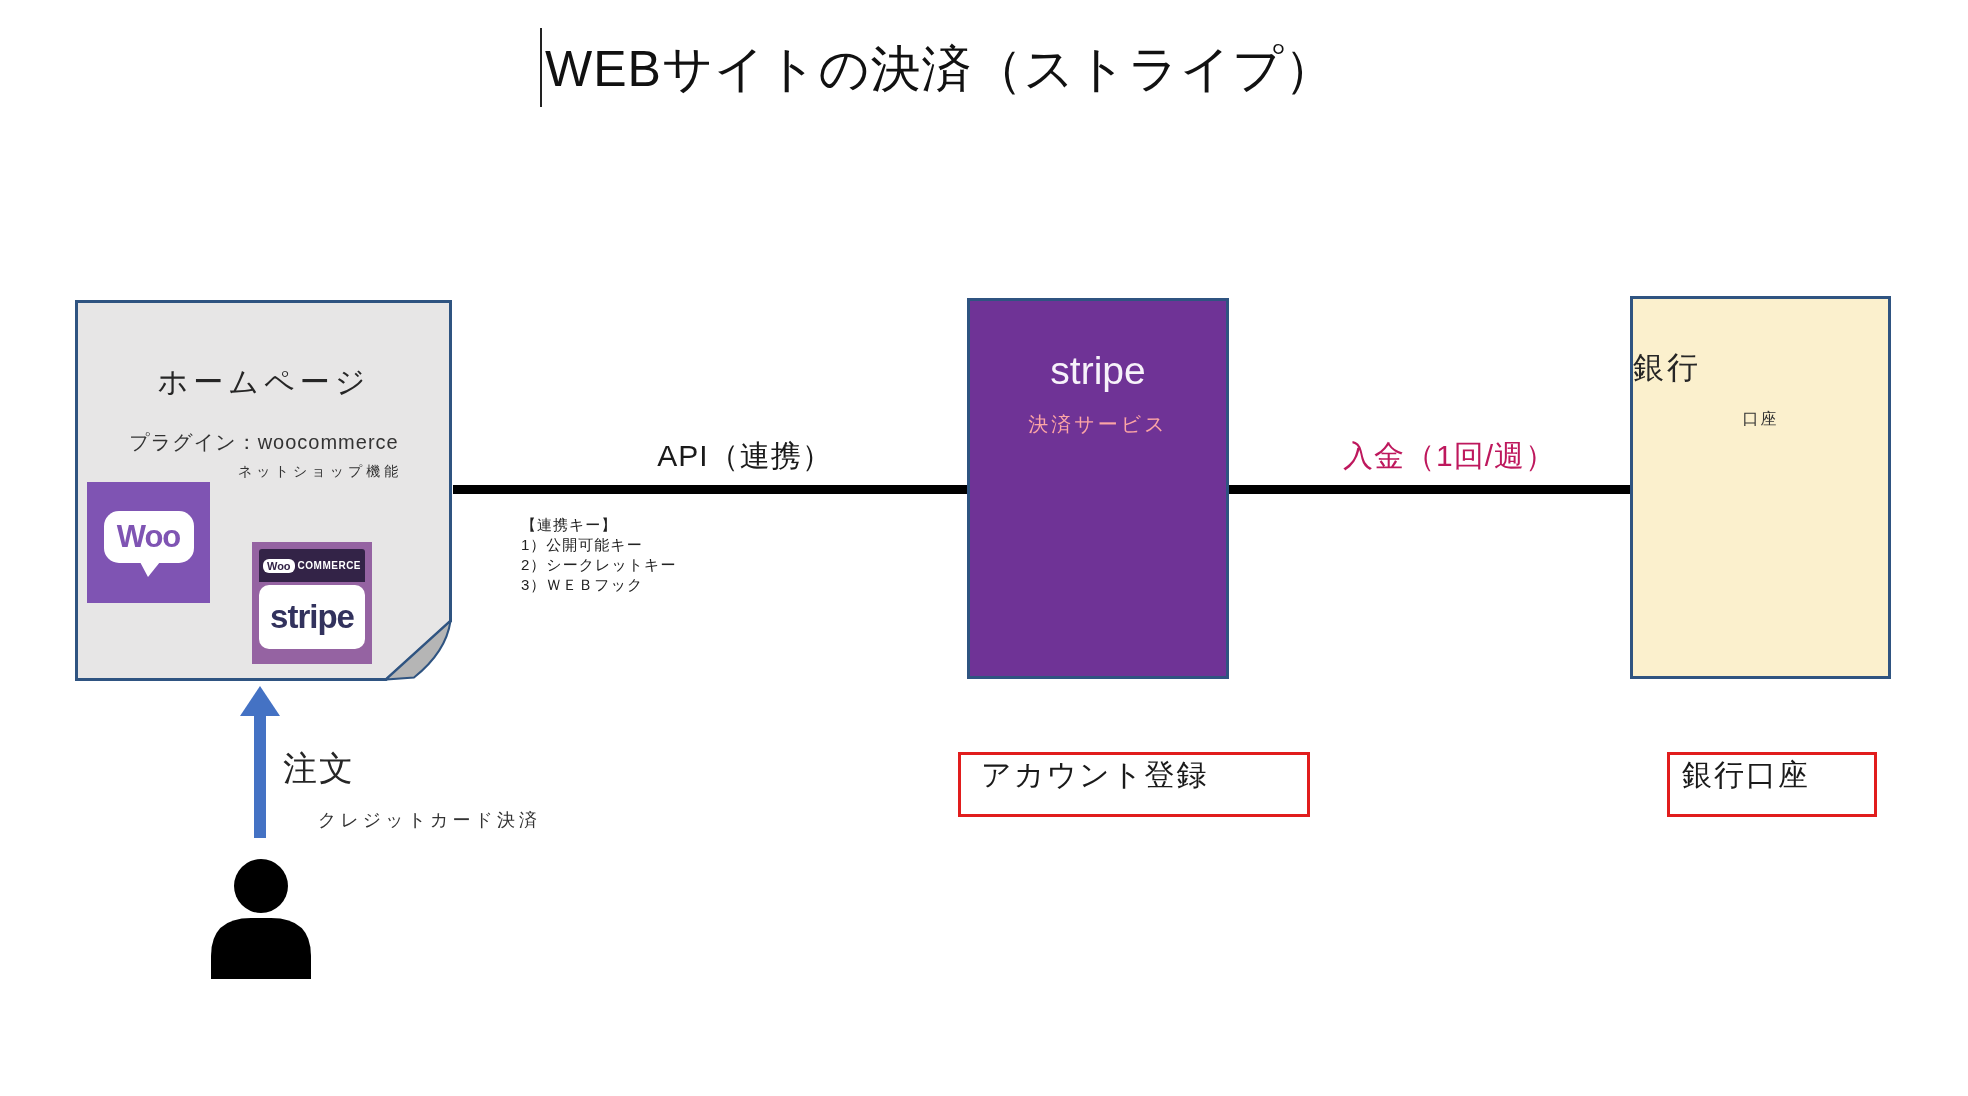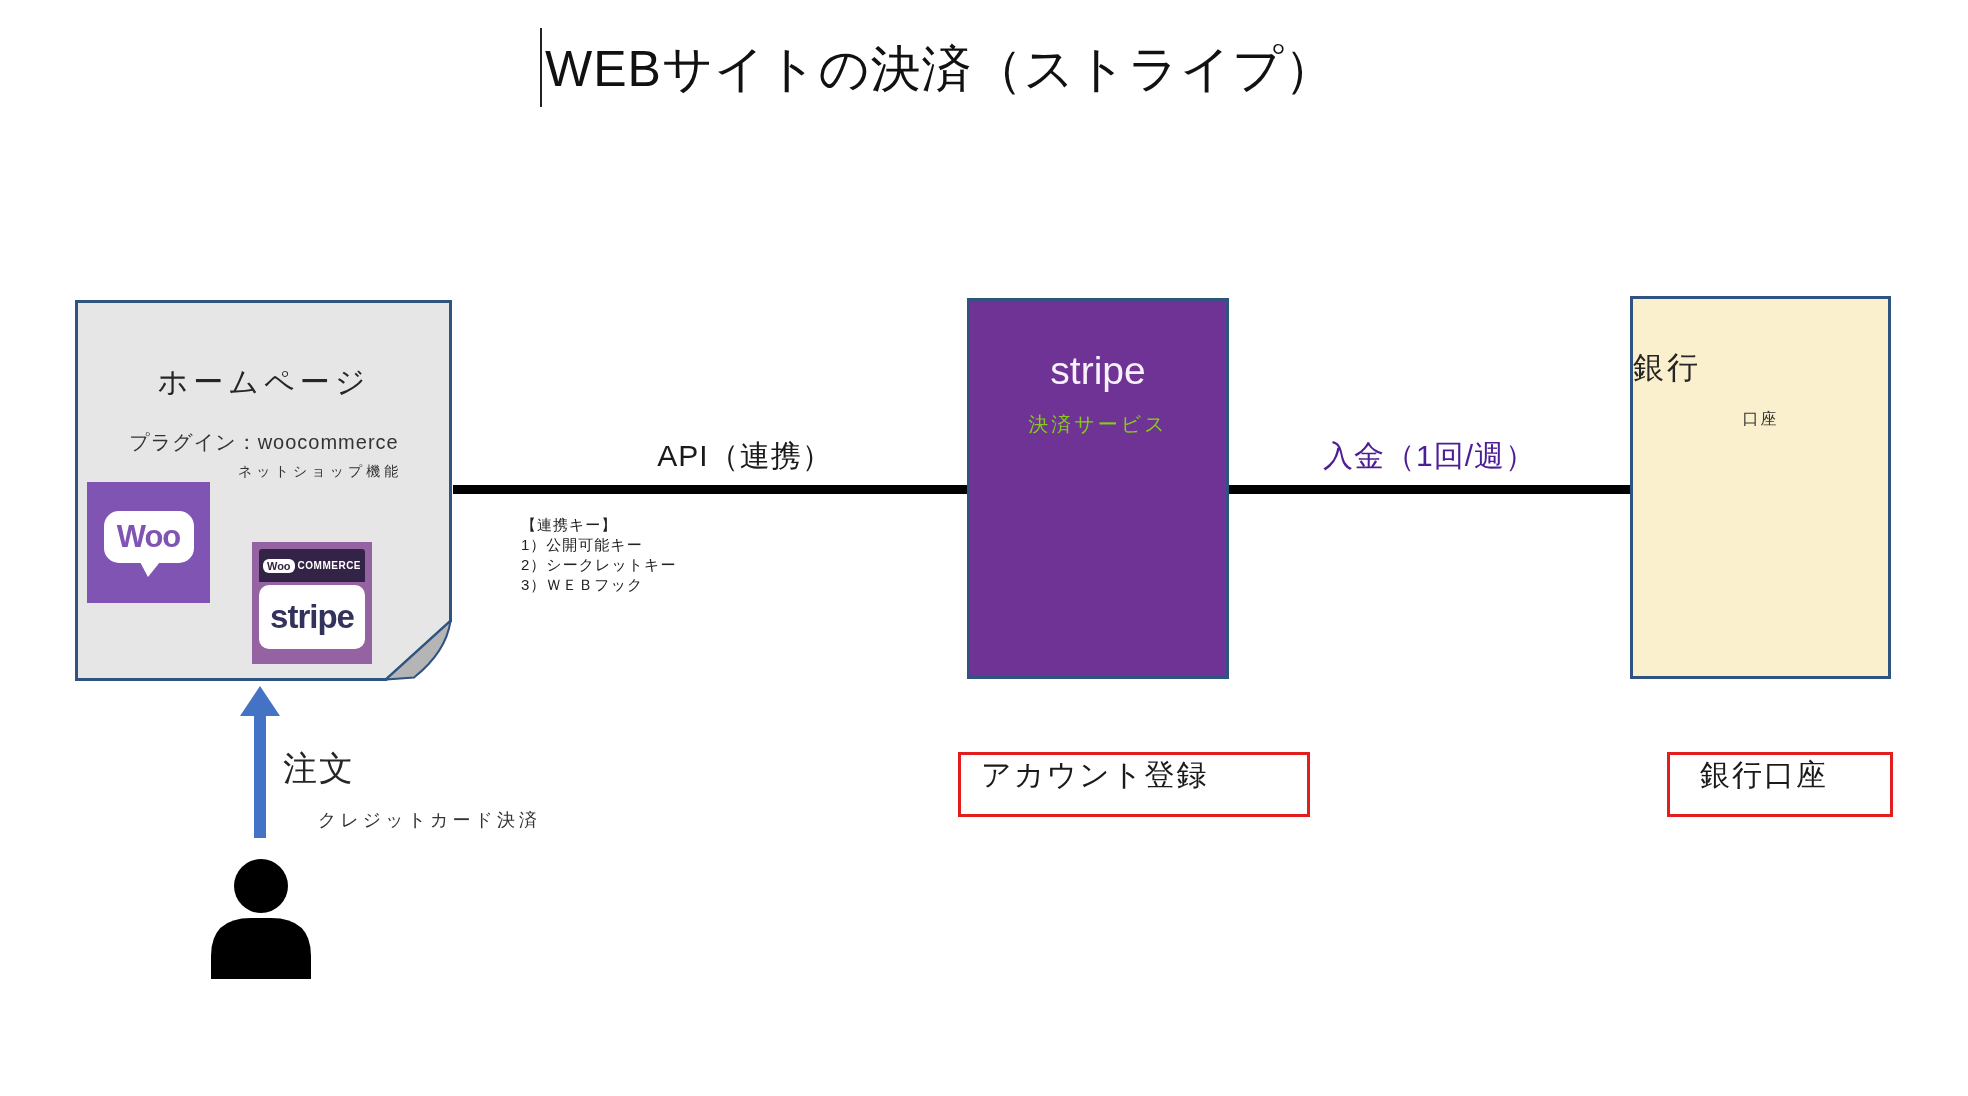--- a/index.html
+++ b/index.html
@@ -38,42 +38,42 @@
   .badge-white{margin-top:3px;height:64px;background:#ffffff;border-radius:10px;
                display:flex;align-items:center;justify-content:center;}
   .badge-white span{color:#32325d;font-size:33px;font-weight:700;letter-spacing:-1px;}
   
   .connector{background:#000000;height:9px;}
   .connector-1{left:453px;top:485px;width:514px;}
   .connector-2{left:1229px;top:485px;width:401px;}
   .api-label{left:453px;top:436px;width:584px;text-align:center;font-size:30px;
              letter-spacing:1px;color:#1a1a1a;}
   .deposit-label{left:1229px;top:436px;width:401px;text-align:center;font-size:30px;
-                 letter-spacing:1px;color:#4c1d95;}
+                 letter-spacing:1px;color:#be185d;padding-left:20px;}
   .keys-block{left:521px;top:515px;font-size:15px;line-height:20px;color:#222;
               letter-spacing:1px;}
   
   .stripe-box{left:967px;top:298px;width:262px;height:381px;background:#6f3396;
               border:3px solid #2f5481;box-sizing:border-box;}
   .stripe-name{left:0;top:48px;width:256px;text-align:center;font-size:39px;
                color:#f7f2fa;font-weight:400;}
   .stripe-desc{left:0;top:110px;width:256px;text-align:center;font-size:20px;
-               letter-spacing:3px;color:#84cc16;}
+               letter-spacing:3px;color:#fca5a5;}
   
   .bank-box{left:1630px;top:296px;width:261px;height:383px;background:#fbf0cd;
             border:3px solid #2f5481;box-sizing:border-box;}
   .bank-title{left:0;top:48px;width:255px;text-align:left;font-size:31px;
               letter-spacing:3px;color:#262626;}
   .bank-desc{left:0;top:110px;width:255px;text-align:center;font-size:16px;
              letter-spacing:2px;color:#333;}
   
   .red-box{border:3px solid #e11d1d;box-sizing:border-box;display:flex;
            background:#ffffff;}
   .red-box-account{left:958px;top:752px;width:352px;height:65px;padding-left:20px;}
-  .red-box-bank{left:1667px;top:752px;width:226px;height:65px;padding-left:30px;}
+  .red-box-bank{left:1667px;top:752px;width:210px;height:65px;padding-left:12px;}
   .red-box span{font-size:30px;letter-spacing:2px;color:#1a1a1a;}
   
   .order-arrow{left:240px;top:686px;}
   .order-label{left:283px;top:746px;font-size:34px;letter-spacing:2px;color:#262626;}
   .cc-note{left:318px;top:808px;font-size:18px;letter-spacing:4px;color:#333;white-space:nowrap;}
   .person-icon{left:205px;top:858px;}
 </style>
 </head>
 <body>
 

